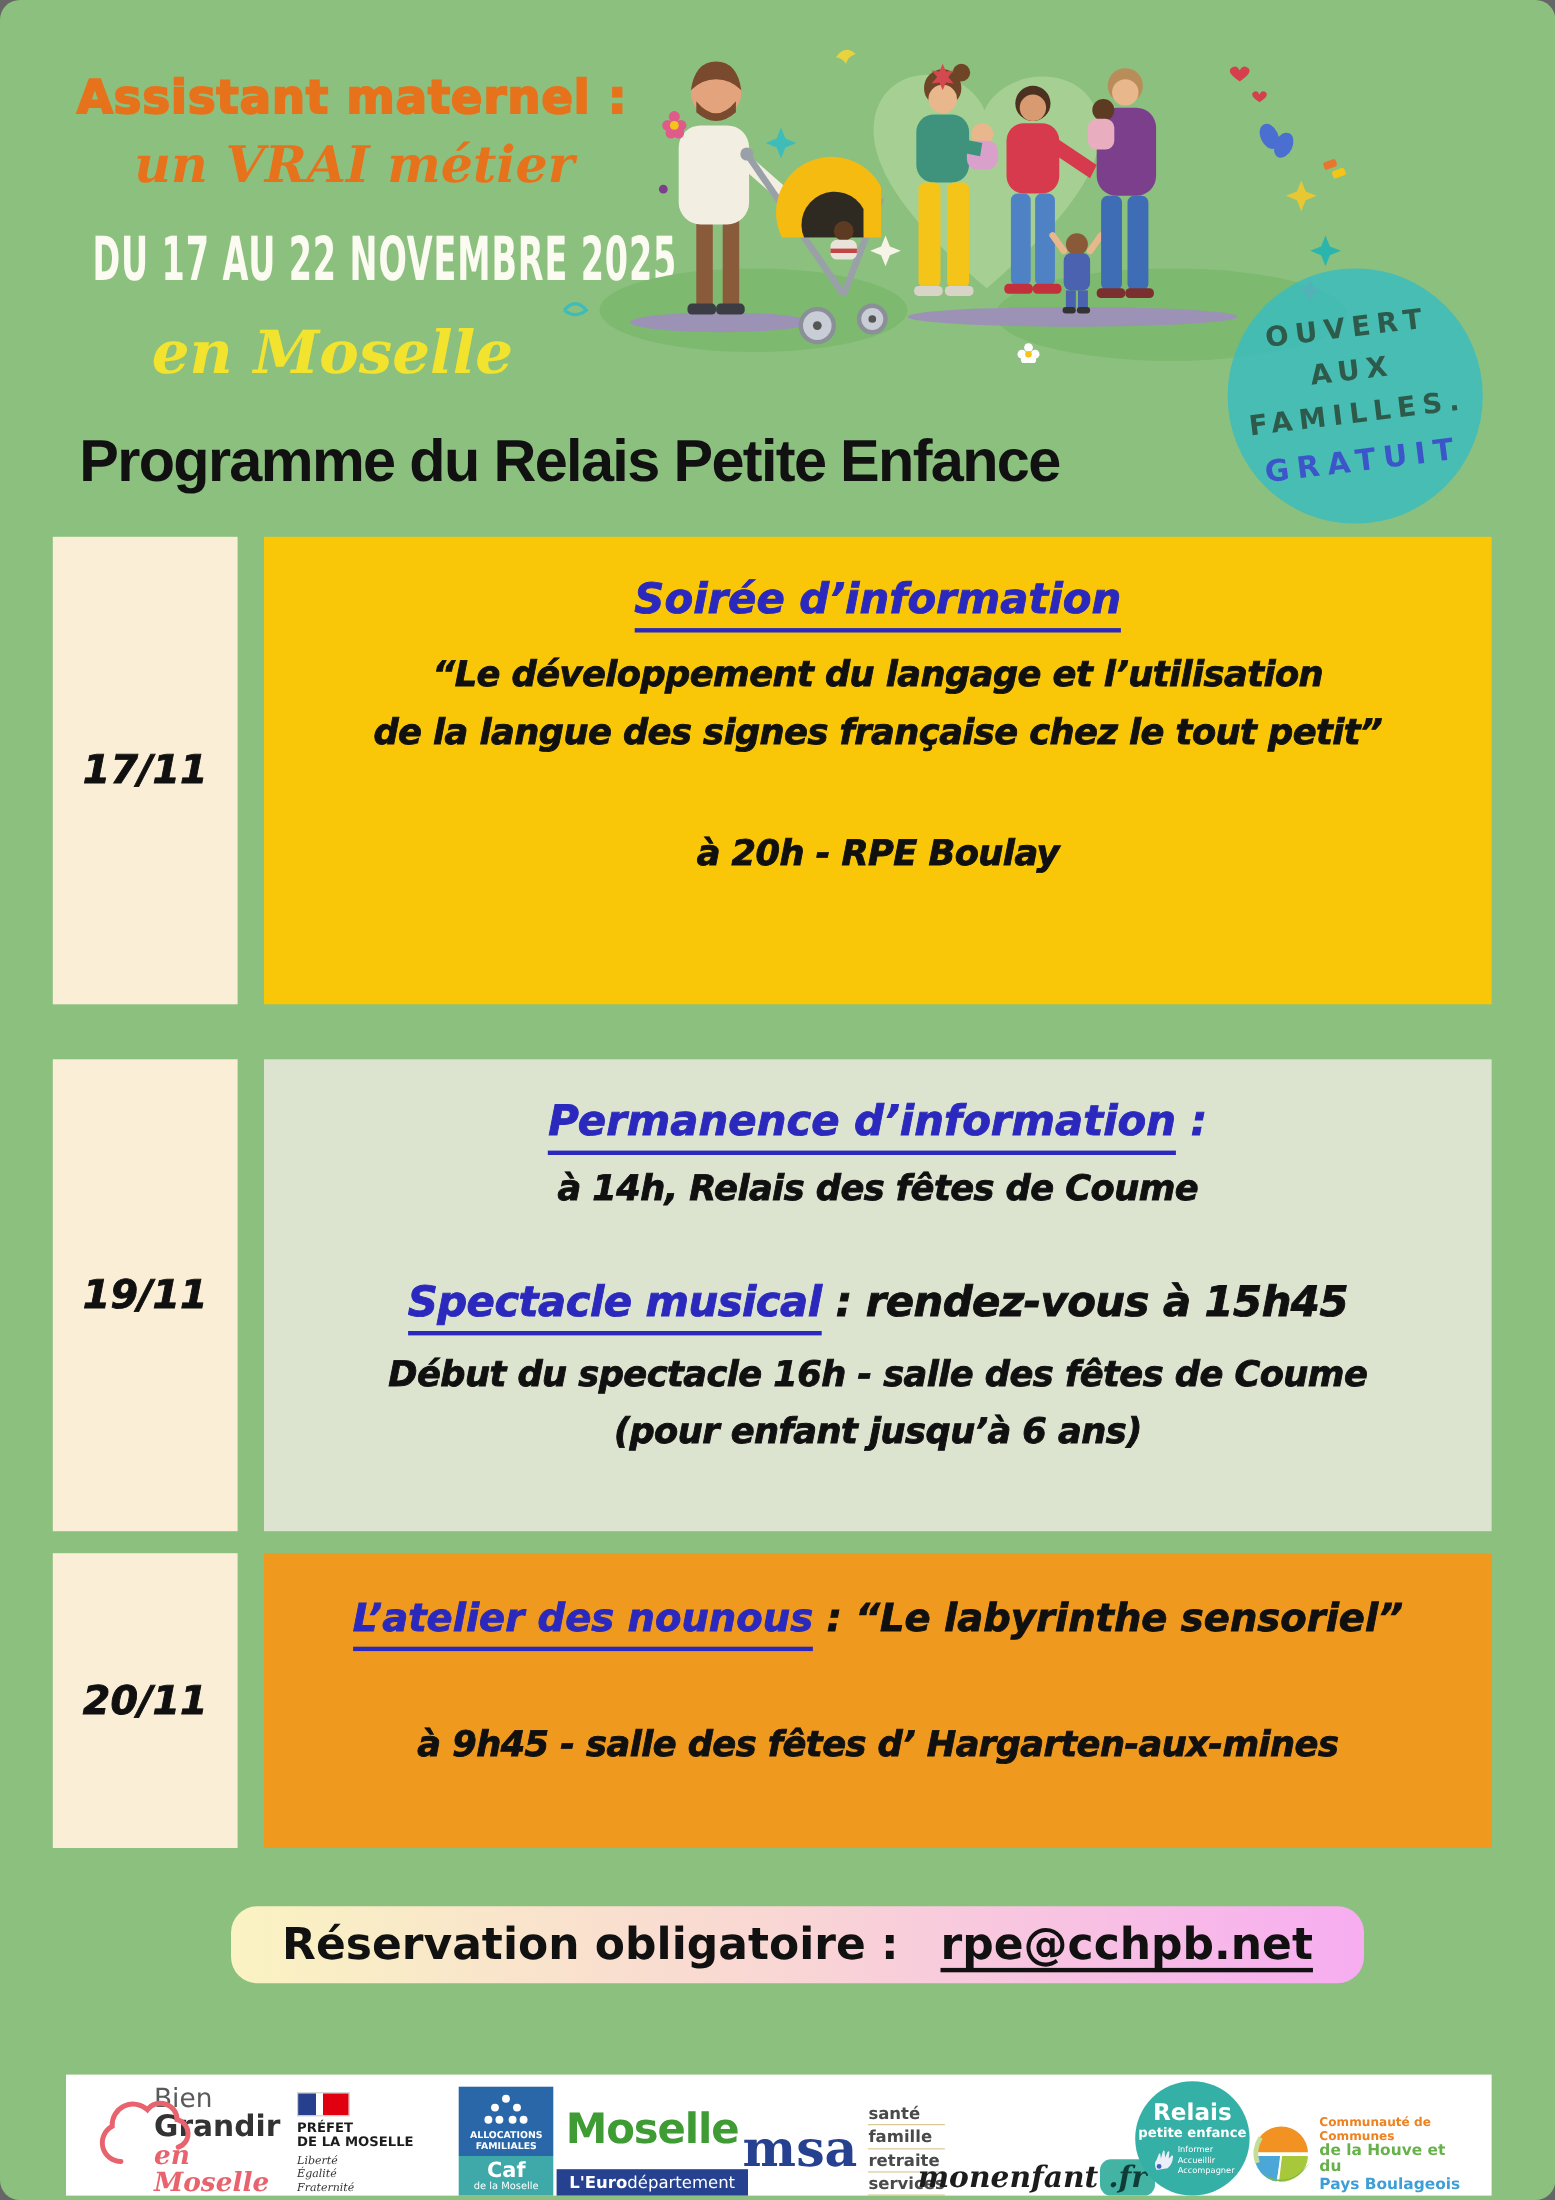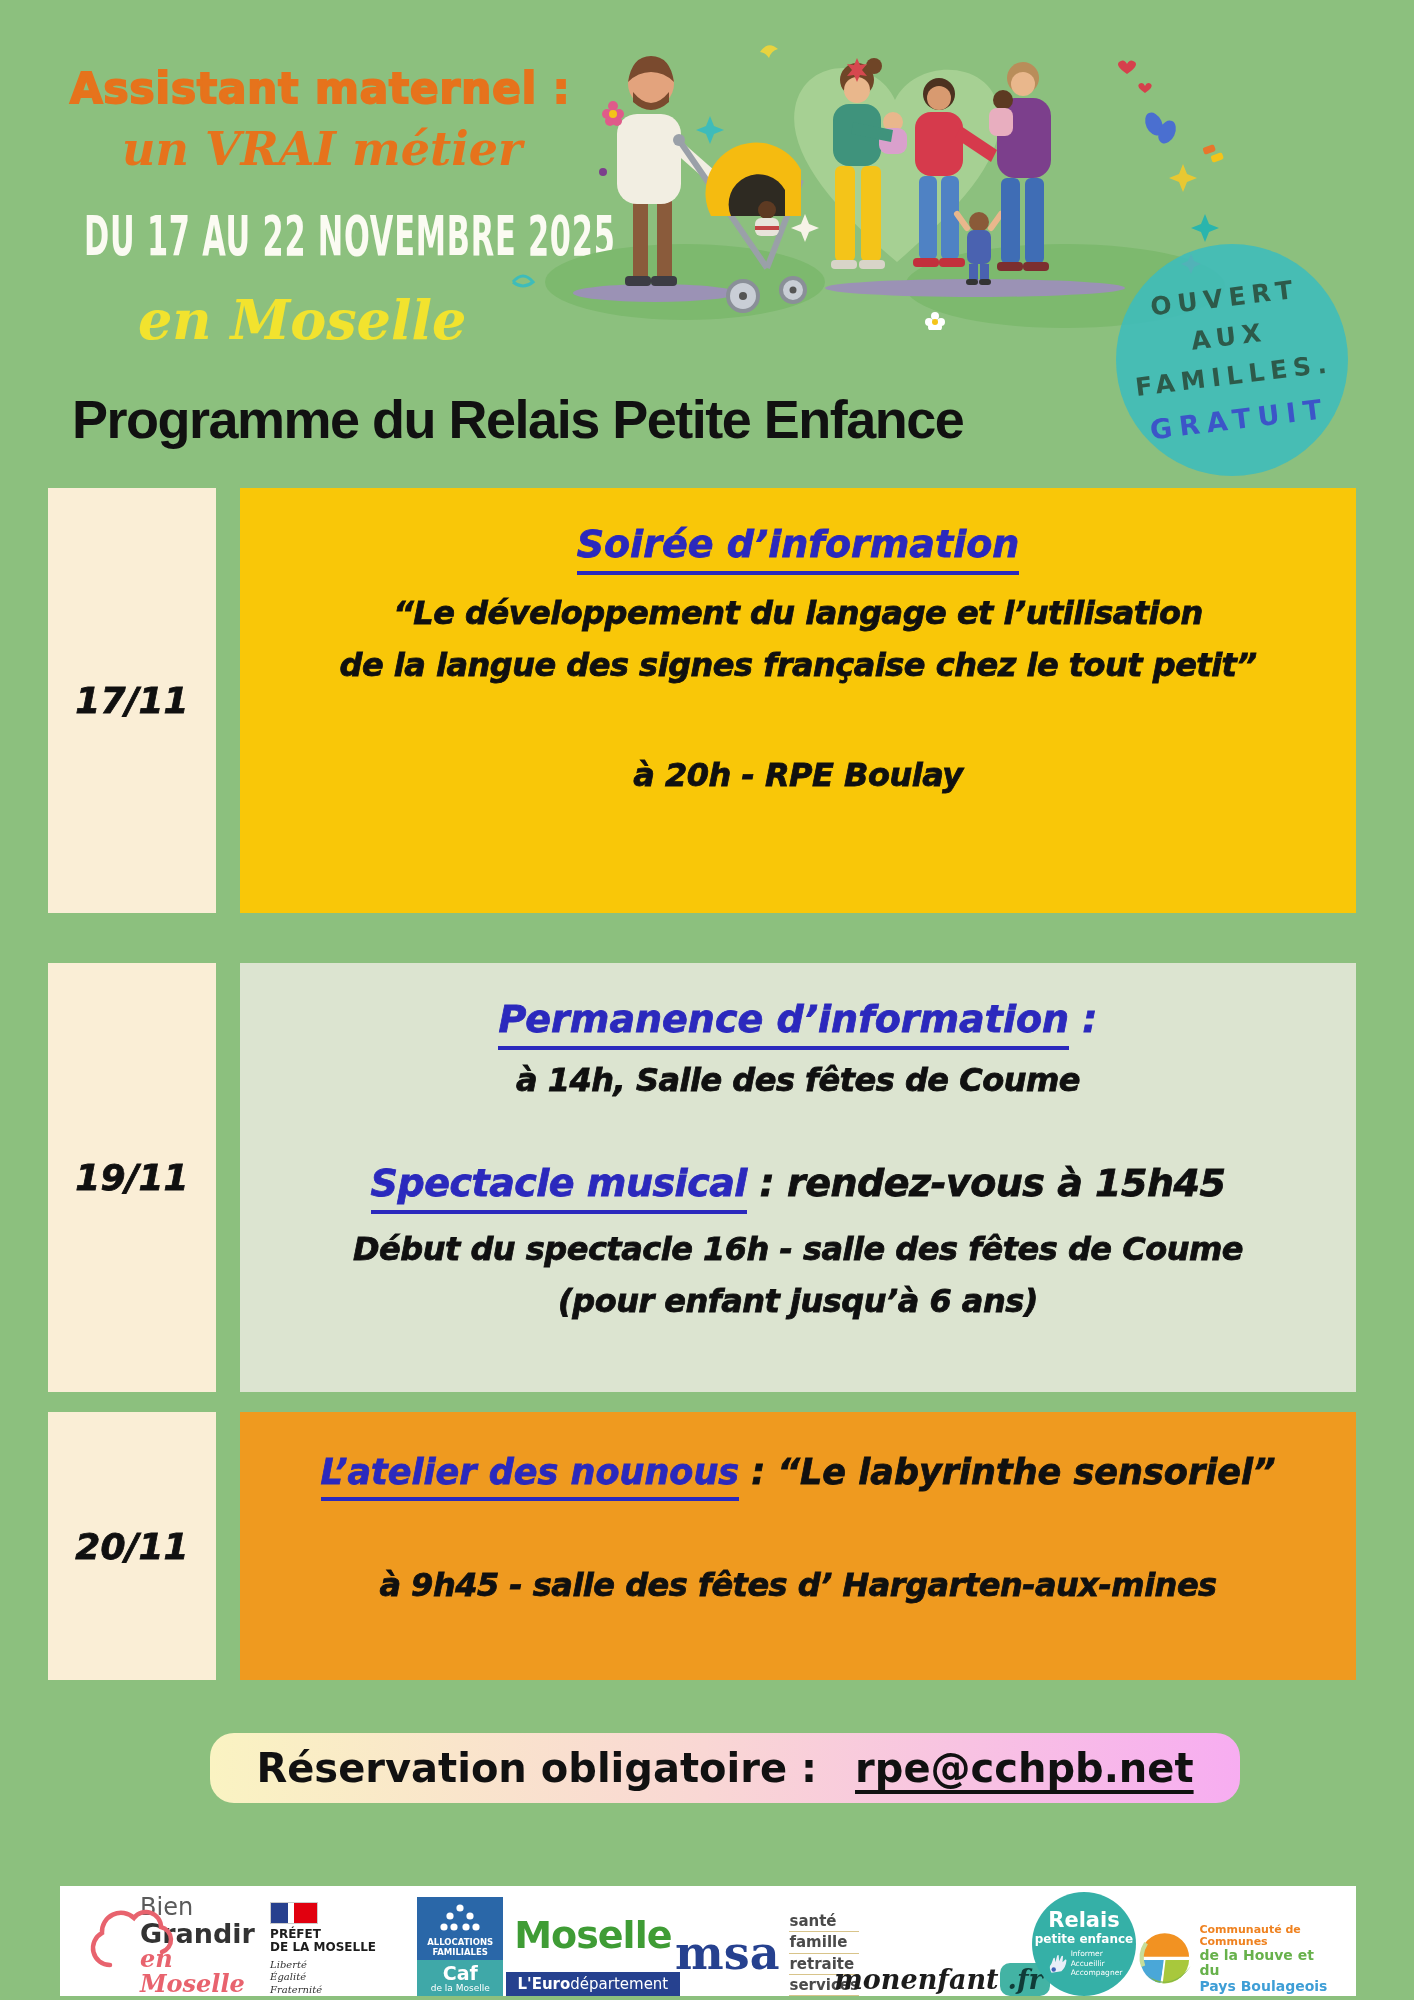--- a/index.html
+++ b/index.html
@@ -1,17 +1,17 @@
 <!DOCTYPE html>
 <html><head>
 <meta charset="utf-8">
 <style>
   html,body{margin:0;padding:0;background:#666;}
   .poster{position:relative;width:1414px;height:2000px;background:#8cc07e;overflow:hidden;
-          font-family:"DejaVu Sans",sans-serif;}
+          font-family:"DejaVu Sans",sans-serif;border-radius:18px;}
 
   
   .brand1{position:absolute;left:70px;top:64px;font-size:42px;font-weight:bold;color:#e6731c;
           letter-spacing:1px;-webkit-text-stroke:2px #e6731c;}
   .brand2{position:absolute;left:122px;top:122px;font-size:46px;color:#e6731c;font-style:italic;
           font-family:"DejaVu Serif",serif;font-weight:bold;}
   .brand3{position:absolute;left:84px;top:204px;font-size:38px;font-weight:bold;color:#fbfbf2;
           transform:scale(0.80,1.45);transform-origin:left top;letter-spacing:1px;white-space:nowrap;}
   .brand4{position:absolute;left:138px;top:288px;font-size:54px;color:#f2e32e;font-style:italic;
           font-family:"DejaVu Serif",serif;font-weight:bold;}
@@ -267,21 +267,21 @@
     <div class="bline gapA">à 20h - RPE Boulay</div>
   </div>
 
   <div class="date-col r2">
     <span class="date">19/11</span>
   </div>
   <div class="panel r2 sage">
     <div class="hline" style="margin-bottom:14px;">
       <span class="hblue u">Permanence d’information</span><span class="hblue"> :</span>
     </div>
-    <div class="bline">à 14h, Salle des fêtes de Coume</div>
+    <div class="bline">à 14h, Relais des fêtes de Coume</div>
     <div class="bline gapB">
       <span class="hblue u">Spectacle musical</span><span class="hsp">  : rendez-vous à 15h45</span>
     </div>
     <div class="bline" style="margin-top:10px;">Début du spectacle 16h - salle des fêtes de Coume</div>
     <div class="bline">(pour enfant jusqu’à 6 ans)</div>
   </div>
 
   <div class="date-col r3">
     <span class="date">20/11</span>
   </div>

